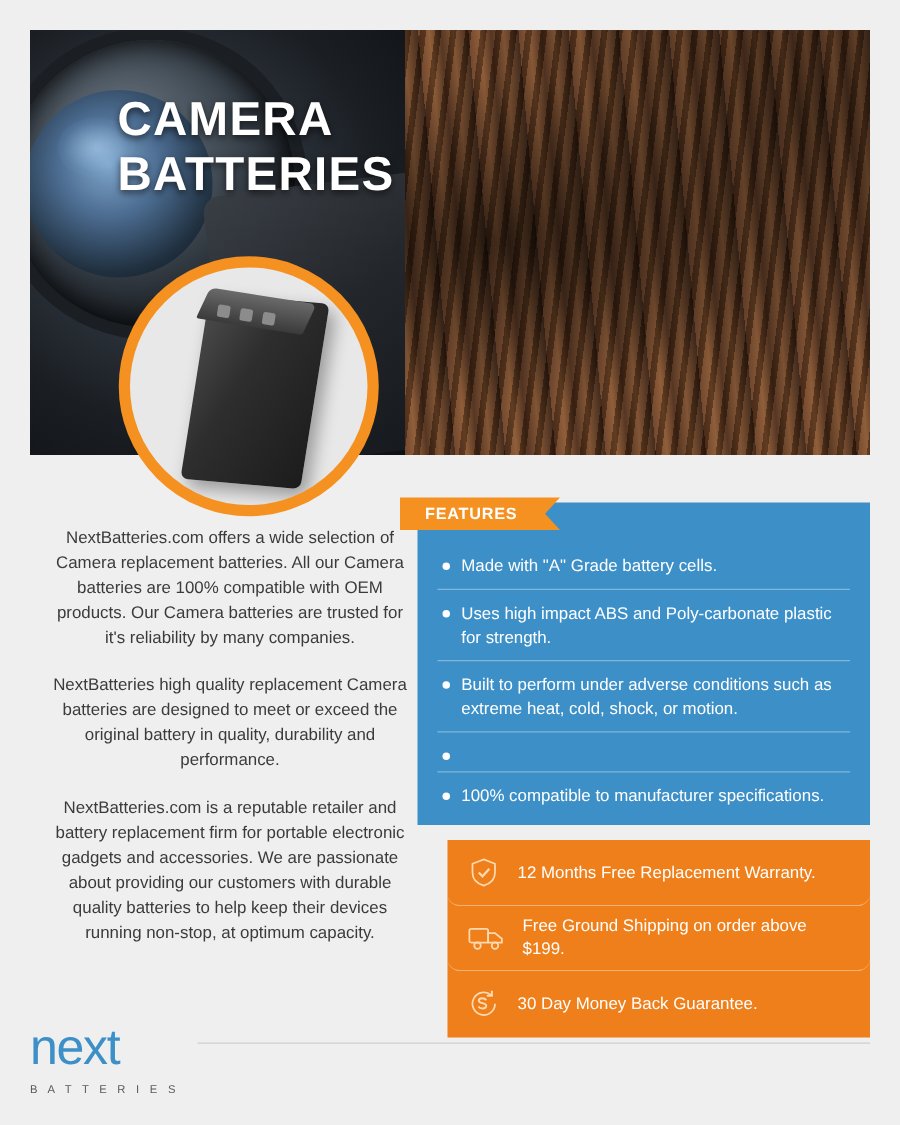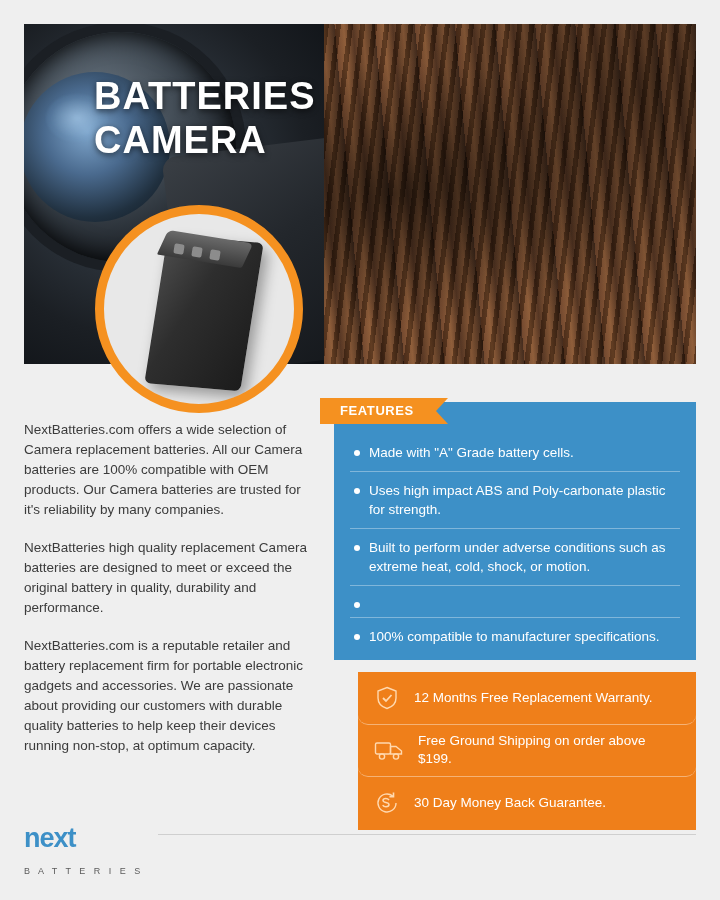--- a/index.html
+++ b/index.html
@@ -118,22 +118,23 @@
     position: absolute; left: 70px; top: 30px;
     width: 10px; height: 10px; background: #8c8c8c; border-radius: 2px;
     transform: rotate(9deg);
   }
   .battery-contact.b2 { left: 88px; top: 33px; }
   .battery-contact.b3 { left: 106px; top: 36px; }
 
   
   .left-col {
     position: absolute;
-    left: 24px; top: 420px;
+    left: 36px; top: 420px;
     width: 296px;
+    text-align: center;
   }
   .left-col p {
     color: #3b3b3b;
     font-size: 13.5px;
     line-height: 20px;
     margin-bottom: 18px;
   }
 
   
   .features {
@@ -210,22 +211,22 @@
   .footer {
     position: absolute;
     left: 24px; top: 818px;
     width: 672px; height: 58px;
   }
   .logo {
     position: absolute; left: 0; top: 4px;
   }
   .logo-next {
     color: #3d90c7;
-    font-size: 27px;
-    font-weight: 700;
+    font-size: 40px;
+    font-weight: 400;
     letter-spacing: -1px;
     line-height: 32px;
   }
   .logo-sub {
     color: #5b5b5b;
     font-size: 9px;
     letter-spacing: 3px;
     margin-top: 12px;
   }
   .contact {
@@ -254,22 +255,22 @@
         <div class="lens-glint"></div>
       </div>
       <div class="cam-body"></div>
       <div class="cam-ring"></div>
       <div class="cam-knob"></div>
     </div>
     <div class="hero-right">
       <div class="bark-shadow"></div>
     </div>
     <div class="hero-title">
+      <div>CAMERA</div>
       <div>BATTERIES</div>
-      <div>CAMERA</div>
     </div>
   </div>
 
   <div class="battery-circle">
     <div class="battery-body"></div>
     <div class="battery-top"></div>
     <div class="battery-contact"></div>
     <div class="battery-contact b2"></div>
     <div class="battery-contact b3"></div>
   </div>

